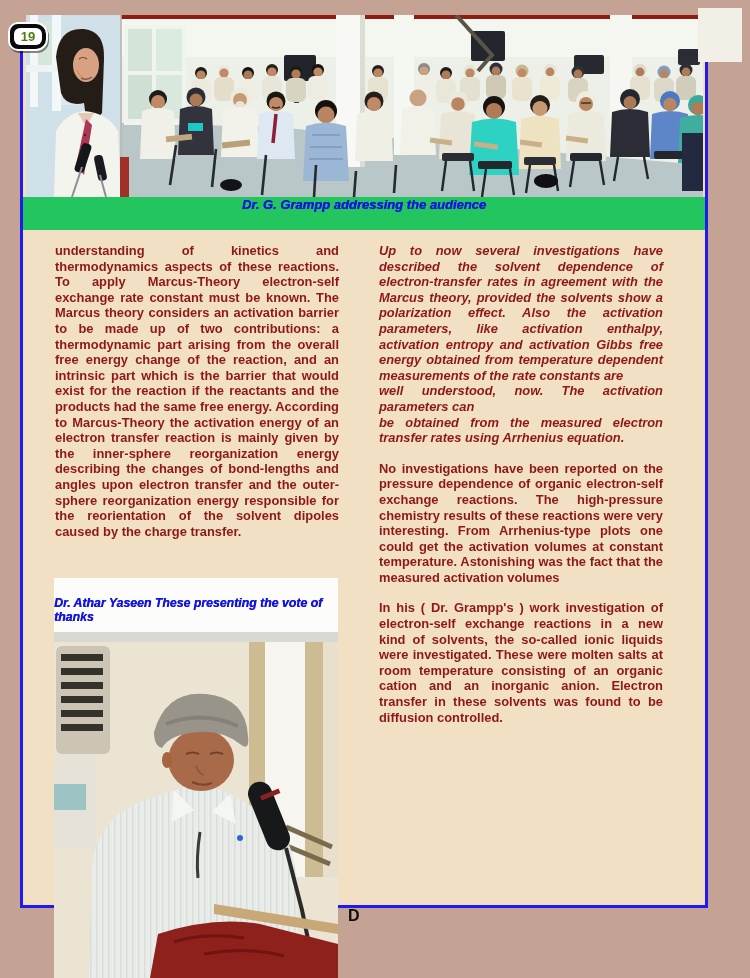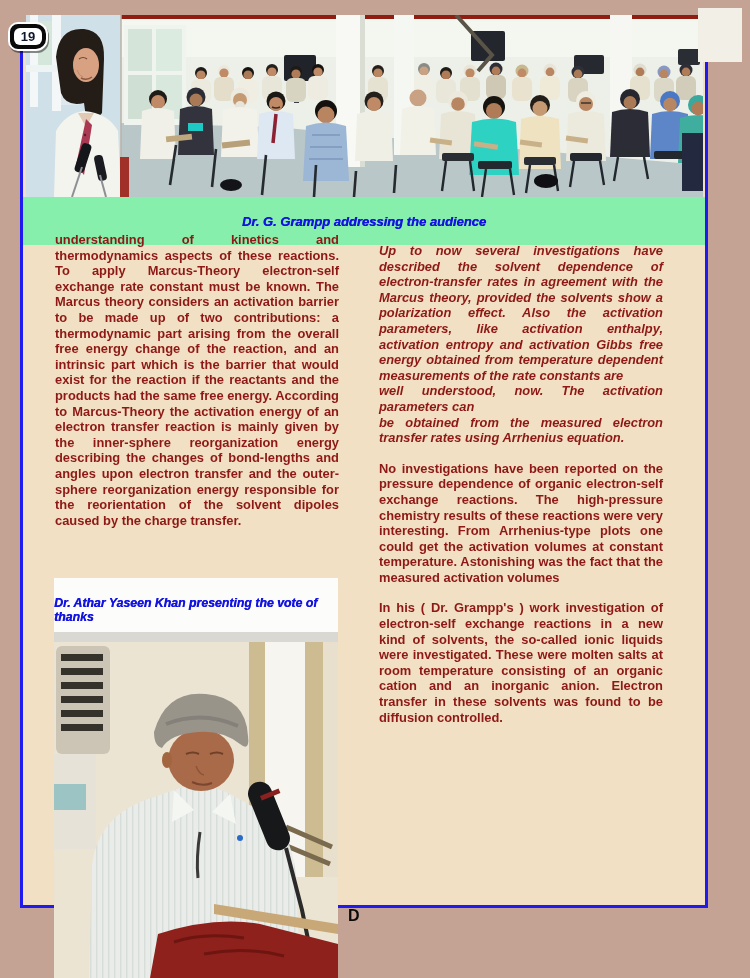--- a/index.html
+++ b/index.html
@@ -16,45 +16,45 @@
   
   .badge{
     position:absolute; left:8px; top:22px; width:40px; height:29px; z-index:6;
     background:#0a0a0a; border:2px solid #ffffff; border-radius:10px 12px 12px 10px;
     box-shadow:1px 2px 0 rgba(0,0,0,.45); display:flex; align-items:center; justify-content:center;
     box-sizing:border-box;
   }
   .badge-inner{
     background:#ffffff; border-radius:6px; width:28px; height:17px;
     display:flex; align-items:center; justify-content:center;
-    font-weight:bold; font-size:13px; color:#0f172a; letter-spacing:0;
+    font-weight:bold; font-size:13px; color:#4d7c0f; letter-spacing:0;
   }
   
   .photo1{ position:absolute; left:26px; top:15px; width:677px; height:182px; z-index:2; }
   .photo1 svg{ display:block; width:100%; height:100%; }
   
   .masthead-patch{ position:absolute; left:698px; top:8px; width:44px; height:54px; background:#f2efe6; z-index:3; }
   .masthead{
     position:absolute; left:598px; top:14px; width:140px; height:44px; z-index:4;
     font-family:"DejaVu Sans", sans-serif; font-weight:bold; font-size:27px; color:#0b0b0b;
     text-align:right; direction:rtl; line-height:44px;
   }
   
   .caption1{
-    position:absolute; left:23px; top:197px; width:682px; height:48px; z-index:2;
-    background:#86efac; display:flex; align-items:center; justify-content:center;
+    position:absolute; left:23px; top:197px; width:682px; height:33px; z-index:2;
+    background:#22c55e; display:flex; justify-content:center;
   }
   .caption-text{
     color:#1414e0; font-weight:bold; font-style:italic; font-size:13px;
     text-shadow:0.4px 0 0 #1414e0;
   }
   
   .col{ position:absolute; color:#8e1815; font-weight:bold; font-size:12.9px;
         line-height:15.6px; text-align:justify; z-index:2; }
-  .col-left{ left:55px; top:232px; width:284px; }
+  .col-left{ left:55px; top:243px; width:284px; }
   .col-right{ left:379px; top:243px; width:284px; }
   .col p{ margin:0 0 15px 0; }
   .preline{ white-space:pre-line;font-style:italic; }
   
   .equation{
     text-align:center; color:#1d1ad6; font-family:"Liberation Serif", serif;
     font-weight:bold; font-size:16px; margin:14px 0 18px 0; line-height:22px;
   }
   .eq-k{ text-decoration:underline; }
   .eq-sup-minus{ font-size:11px; vertical-align:7px; }
@@ -340,21 +340,21 @@
 
   <div class="col col-right">
     <p class="preline">Up to now several investigations have described the solvent dependence of electron-transfer rates in agreement with the Marcus theory, provided the solvents show a polarization effect. Also the activation parameters, like activation enthalpy, activation entropy and activation Gibbs free energy obtained from temperature dependent measurements of the rate constants are
 well understood, now. The activation parameters can
 be obtained from the measured electron transfer rates using Arrhenius equation.</p>
     <p>No investigations have been reported on the pressure dependence of organic electron-self exchange reactions. The high-pressure chemistry results of these reactions were very interesting. From Arrhenius-type plots one could get the activation volumes at constant temperature. Astonishing was the fact that the measured activation volumes</p>
     <p>In his ( Dr. Grampp's ) work investigation of electron-self exchange reactions in a new kind of solvents, the so-called ionic liquids were investigated. These were molten salts at room temperature consisting of an organic cation and an inorganic anion. Electron transfer in these solvents was found to be diffusion controlled.</p>
   </div>
 
   <div class="caption2-box">
-    <span class="caption-text">Dr. Athar Yaseen Khan presenting the vote of thanks</span>
+    <span class="caption-text">Dr. Athar Yaseen These presenting the vote of thanks</span>
   </div>
 
   <div class="photo2">
     <svg viewBox="0 0 284 346" preserveAspectRatio="none">
       <defs>
         <pattern id="shirtStripes" width="6" height="6" patternUnits="userSpaceOnUse">
           <rect width="6" height="6" fill="#e9ece8"></rect>
           <rect x="0" width="1.4" height="6" fill="#d7ddd8"></rect>
         </pattern>
       </defs>

